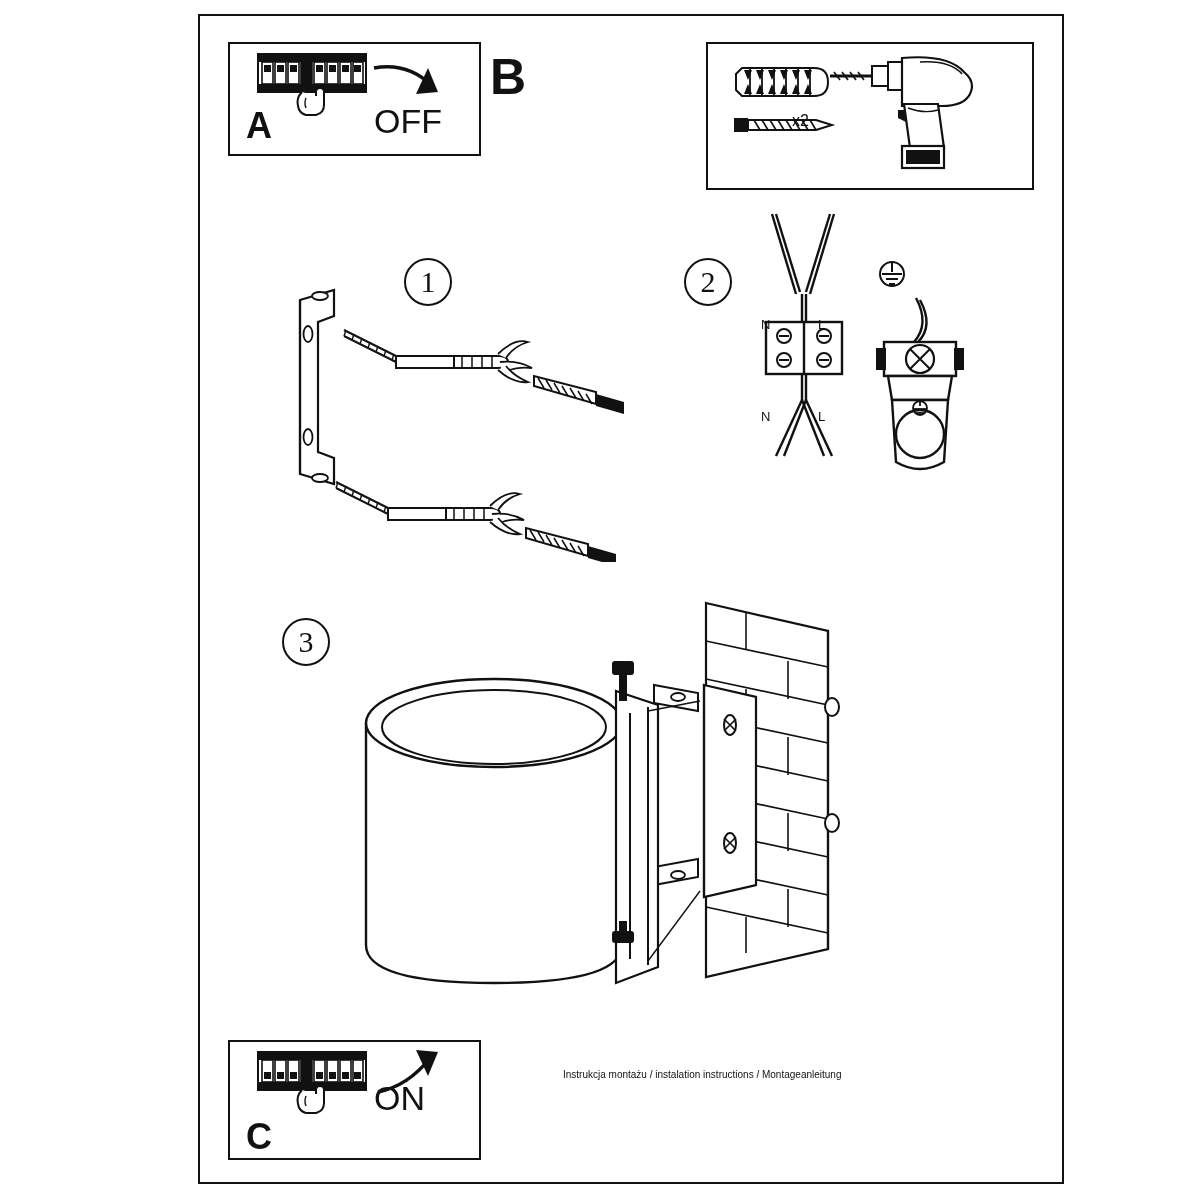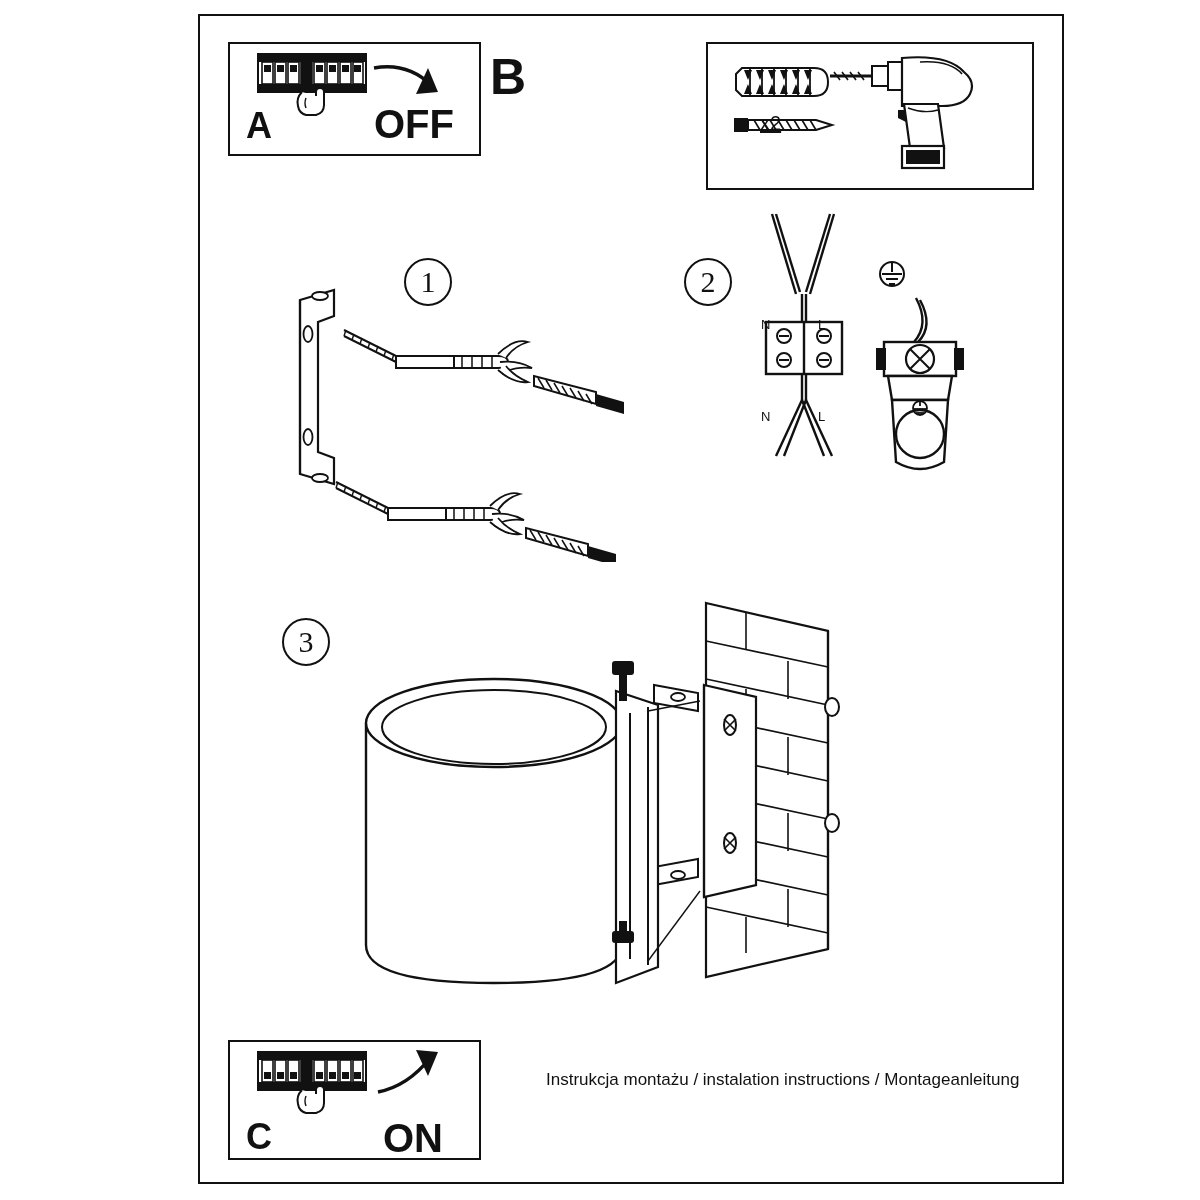--- a/index.html
+++ b/index.html
@@ -53,22 +53,22 @@
   #panel-c { left: 228px; top: 1040px; width: 253px; height: 120px; }
 
   .big-letter {
     position: absolute;
     font-size: 36px;
     font-weight: 700;
     line-height: 1;
   }
   .state-text {
     position: absolute;
-    font-size: 40px;
-    font-weight: 700;
+    font-size: 34px;
+    font-weight: 400;
     line-height: 1;
   }
   .step-num {
     position: absolute;
     width: 48px; height: 48px;
     border: 2.5px solid #111;
     border-radius: 50%;
     box-sizing: border-box;
     font-size: 30px;
     font-weight: 400;
@@ -77,23 +77,23 @@
     justify-content: center;
     font-family: "Liberation Serif", serif;
   }
   .small-label {
     position: absolute;
     font-size: 13px;
     line-height: 1;
   }
   #footer-text {
     position: absolute;
-    left: 546px;
+    left: 563px;
     top: 1067px;
-    font-size: 17px;
+    font-size: 10px;
     line-height: 1.55;
   }
   svg { display: block; }
   .art { position: absolute; }
 </style>
 </head>
 <body>
 
 <div id="sheet">
 
@@ -187,21 +187,21 @@
         <line x1="40" y1="10" x2="46" y2="20"></line>
         <line x1="48" y1="10" x2="54" y2="20"></line>
         <line x1="56" y1="10" x2="62" y2="20"></line>
         <line x1="64" y1="10" x2="70" y2="20"></line>
         <line x1="72" y1="10" x2="78" y2="20"></line>
         <line x1="80" y1="10" x2="86" y2="20"></line>
       </g>
     </svg>
   </div>
 
-  <div class="small-label" style="left:760px; top:113px; font-size:20px;text-decoration:underline;">x2</div>
+  <div class="small-label" style="left:792px; top:113px; font-size:16px;">x2</div>
 
   <div class="art" style="left:824px; top:54px;">
     <svg width="190" height="120" viewBox="0 0 190 120">
 
       <line x1="6" y1="22" x2="48" y2="22" stroke="#111" stroke-width="3"></line>
       <path d="M10 18 l6 8 M18 18 l6 8 M26 18 l6 8 M34 18 l6 8" stroke="#111" stroke-width="1.6"></path>
 
       <path d="M48 12 l16 0 l0 20 l-16 0 z" fill="#fff" stroke="#111" stroke-width="2"></path>
       <path d="M64 8 l14 0 l0 28 l-14 0 z" fill="#fff" stroke="#111" stroke-width="2"></path>
 
@@ -403,21 +403,21 @@
         <path d="M300 116 l52 -10"></path>
         <path d="M300 366 l52 -70"></path>
       </g>
     </svg>
   </div>
 
   <div class="panel" id="panel-c"></div>
 
   <div class="big-letter" style="left:246px; top:1119px;">C</div>
 
-  <div class="state-text" style="left:374px; top:1118px;margin-left:9px;">ON</div>
+  <div class="state-text" style="left:374px; top:1081px;">ON</div>
 
   <div class="art" style="left:252px; top:1046px;">
     <svg width="120" height="70" viewBox="0 0 120 70">
       <rect x="6" y="6" width="108" height="38" fill="#fff" stroke="#111" stroke-width="2"></rect>
       <rect x="6" y="6" width="108" height="8" fill="#111"></rect>
       <rect x="6" y="36" width="108" height="8" fill="#111"></rect>
       <g stroke="#111" stroke-width="1.6" fill="#fff">
         <rect x="10" y="14" width="11" height="22"></rect>
         <rect x="23" y="14" width="11" height="22"></rect>
         <rect x="36" y="14" width="11" height="22"></rect>

